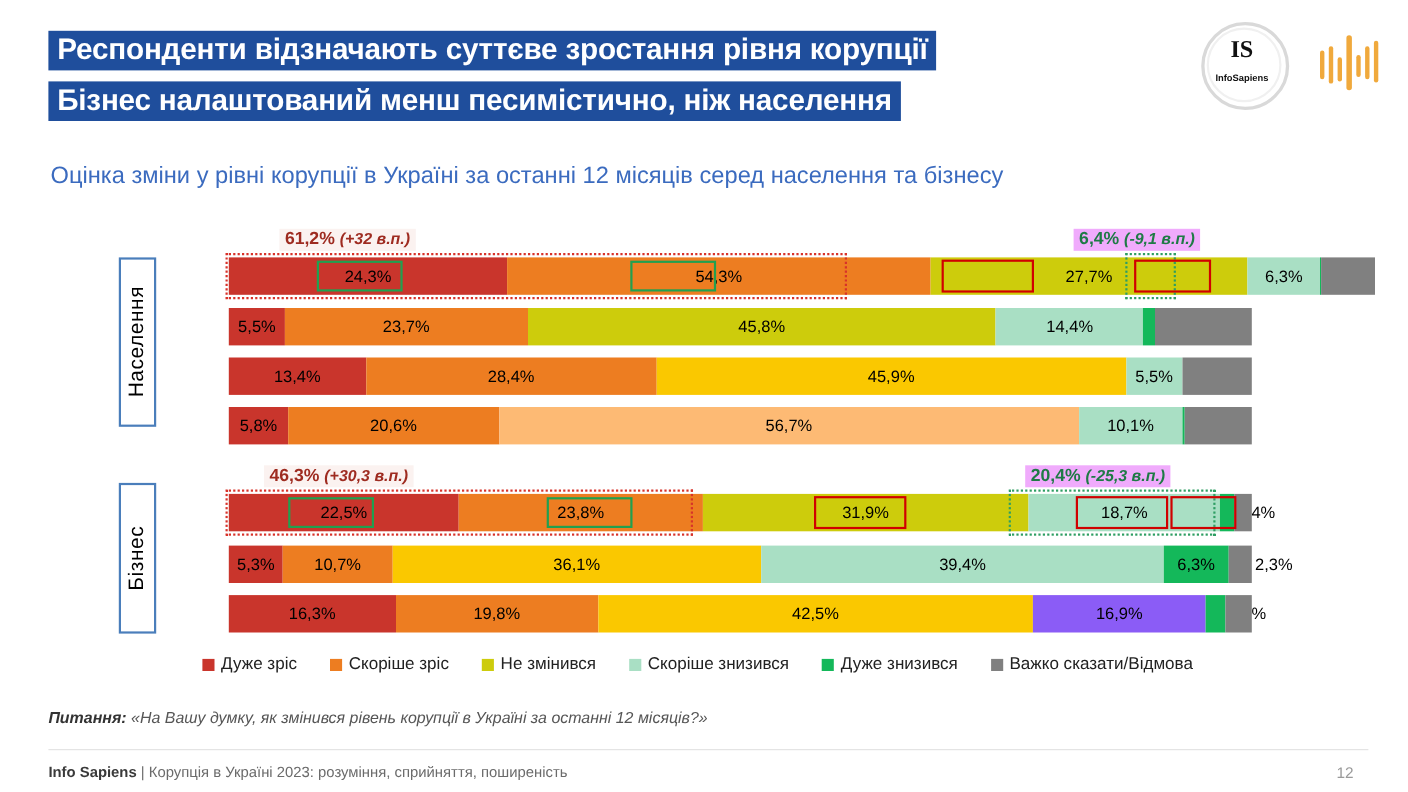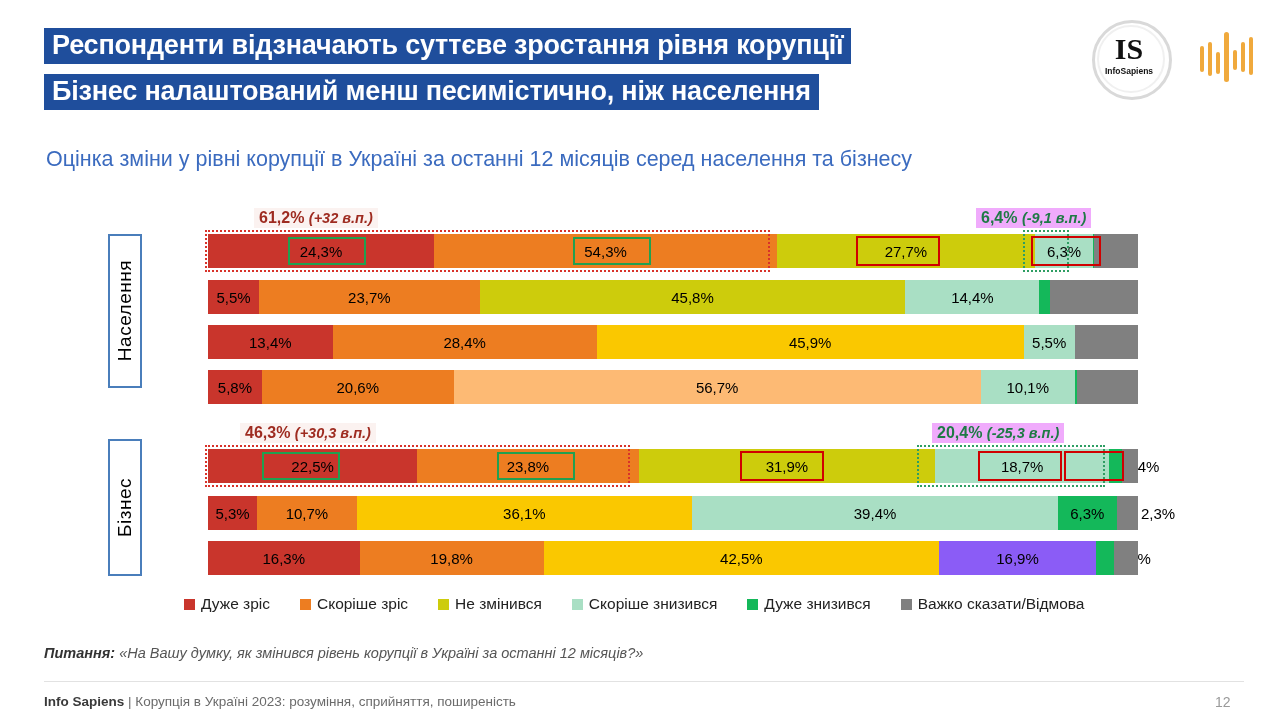--- a/index.html
+++ b/index.html
@@ -64,21 +64,21 @@
   }
   #question b{font-style:italic;color:#333;}
   #footline{position:absolute;left:44px;top:681px;width:1200px;height:1px;background:#E2E2E2;}
   #footer{position:absolute;left:44px;top:694px;font-size:13.5px;color:#6B6B6B;white-space:nowrap;}
   #footer b{color:#3A3A3A;}
   #pagenum{position:absolute;left:1215px;top:694px;font-size:14px;color:#9A9A9A;}
   #rail{position:absolute;left:1268px;top:0;width:12px;height:720px;background:#fff;}
   
   .is-ring{position:absolute;left:2px;top:2px;width:74px;height:74px;border:3px solid #D9D9D9;border-radius:50%;}
   .is-ring2{position:absolute;left:7px;top:7px;width:64px;height:64px;border:2px solid #F0F0F0;border-radius:50%;}
-  .is-text{position:absolute;left:0;top:16px;width:78px;text-align:center;font-family:"Liberation Serif","DejaVu Serif",serif;font-weight:700;font-size:30px;color:#111;line-height:1;}
+  .is-text{position:absolute;left:0;top:16px;width:78px;text-align:center;font-family:"Liberation Serif","DejaVu Serif",serif;font-weight:700;font-size:22px;color:#111;line-height:1;}
   .is-sub{position:absolute;left:0;top:48px;width:78px;text-align:center;font-size:8.5px;font-weight:700;color:#111;}
 </style>
 </head>
 <body>
 
 <div id="header">
   <div id="title1" class="title-line">Респонденти відзначають суттєве зростання рівня корупції</div>
   <div id="title2" class="title-line">Бізнес налаштований менш песимістично, ніж населення</div>
 
   <div id="logo-group">
@@ -124,21 +124,21 @@
   <div class="callout red" style="left:240px;top:228px;">
     <span>46,3%</span>
     <span class="dd">(+30,3 в.п.)</span>
   </div>
   <div class="callout green" style="left:932px;top:228px;">
     <span>20,4%</span>
     <span class="dd">(-25,3 в.п.)</span>
   </div>
 
   <div class="row" id="row-p-2023" style="left:208px;top:39px;width:930px;">
-    <div class="bar" style="width: 930px;">
+    <div class="bar" style="width: 1042px;">
         <div class="seg" style="width: 24.3%; background: rgb(201, 53, 44);">
           <span>24,3%</span>
         </div>
         <div class="seg" style="width: 36.9%; background: rgb(237, 125, 33);">
           <span>54,3%</span>
         </div>
         <div class="seg" style="width: 27.7%; background: rgb(205, 204, 12);">
           <span>27,7%</span>
         </div>
         <div class="seg" style="width: 6.3%; background: rgb(169, 223, 196);">

